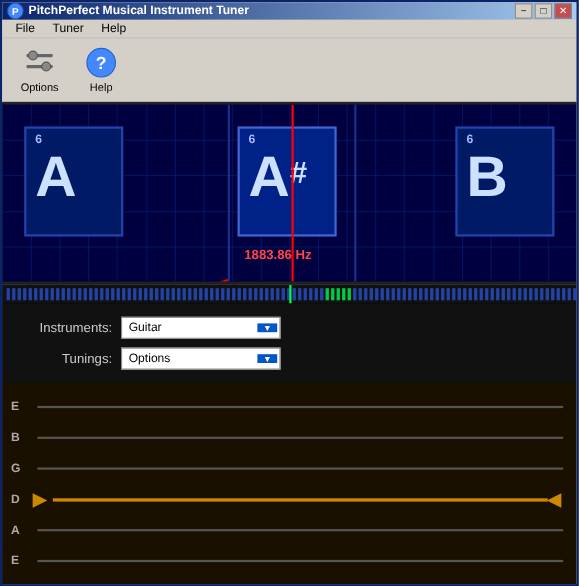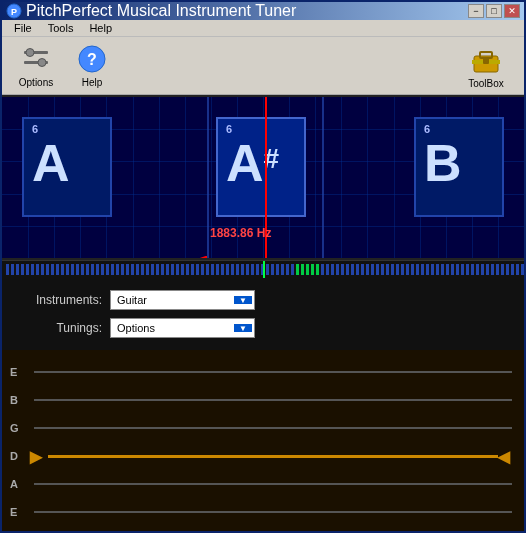--- a/index.html
+++ b/index.html
@@ -25,22 +25,22 @@
     #title-bar-left {
       display: flex;
       align-items: center;
       gap: 4px;
     }
     #title-icon {
       width: 16px;
       height: 16px;
     }
     #title-text {
-      font-size: 16px;
-      font-weight: normal;
+      font-size: 11px;
+      font-weight: bold;
       color: white;
     }
     #title-buttons {
       display: flex;
       gap: 2px;
     }
     .title-btn {
       width: 16px;
       height: 14px;
       background: #d4d0c8;
@@ -197,21 +197,21 @@
       position: absolute;
       top: 155px;
       left: 170px;
       z-index: 11;
     }
 
     
     #freq-text {
       position: absolute;
       bottom: 18px;
-      left: 208px;
+      left: 220px;
       color: #ff4444;
       font-size: 12px;
       font-weight: bold;
       z-index: 12;
     }
 
     
     #level-meter {
       height: 18px;
       background: #111;
@@ -393,21 +393,21 @@
     </div>
     <div id="title-buttons">
       <div class="title-btn">−</div>
       <div class="title-btn">□</div>
       <div class="title-btn" style="background:#c05050;color:white;">✕</div>
     </div>
   </div>
 
   <div id="menu-bar">
     <div class="menu-item">File</div>
-    <div class="menu-item">Tools</div>
+    <div class="menu-item">Tuner</div>
     <div class="menu-item">Help</div>
   </div>
 
   <div id="toolbar">
     <div class="toolbar-btn">
       <div class="toolbar-icon">
         <svg width="32" height="32" viewBox="0 0 32 32">
 
           <rect x="4" y="8" width="24" height="3" rx="1" fill="#666"></rect>
           <circle cx="10" cy="9.5" r="4" fill="#888" stroke="#555" stroke-width="1"></circle>
@@ -418,32 +418,20 @@
       <span class="toolbar-label">Options</span>
     </div>
     <div class="toolbar-btn">
       <div class="toolbar-icon">
         <svg width="32" height="32" viewBox="0 0 32 32">
           <circle cx="16" cy="16" r="13" fill="#4488ff" stroke="#2266cc" stroke-width="1"></circle>
           <text x="16" y="22" text-anchor="middle" font-size="16" fill="white" font-weight="bold">?</text>
         </svg>
       </div>
       <span class="toolbar-label">Help</span>
-    </div>
-    <div class="toolbar-btn" id="toolbox-btn">
-      <div class="toolbar-icon">
-        <svg width="32" height="32" viewBox="0 0 32 32">
-
-          <rect x="4" y="12" width="24" height="16" rx="2" fill="#cc9900" stroke="#886600" stroke-width="1"></rect>
-          <rect x="10" y="8" width="12" height="6" rx="1" fill="none" stroke="#886600" stroke-width="2"></rect>
-          <rect x="2" y="16" width="28" height="4" fill="#bbaa00"></rect>
-          <rect x="13" y="14" width="6" height="6" rx="1" fill="#886600"></rect>
-        </svg>
-      </div>
-      <span class="toolbar-label">ToolBox</span>
     </div>
   </div>
 
   <div id="content-area">
 
     <div id="tuner-display">
 
       <div id="grid">
 
         <div class="grid-line-v" style="left:5%"></div>

